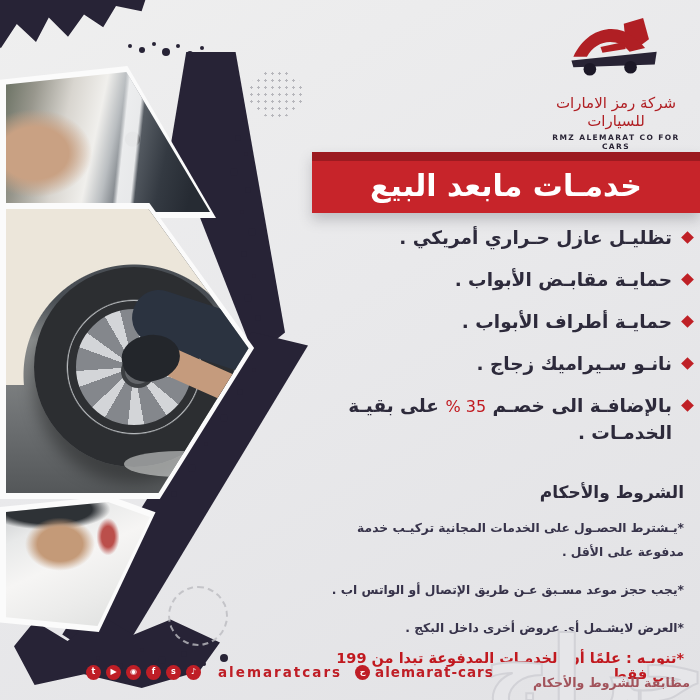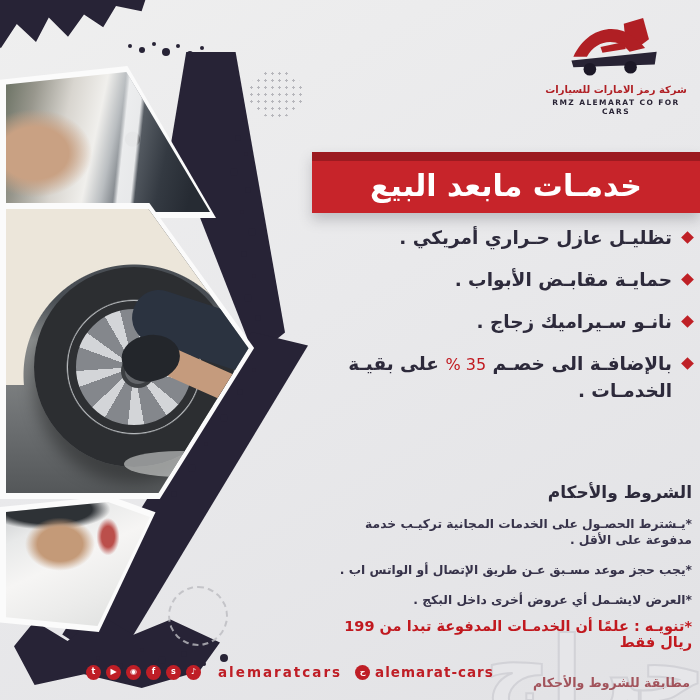--- a/index.html
+++ b/index.html
@@ -65,41 +65,41 @@
       linear-gradient(155deg,#c6c8ca 0%,#e8e9e9 22%,#f6f5f4 45%,#ececeb 68%,#dcdddc 100%);}
 
   
   .halftone{left:248px;top:70px;width:56px;height:48px;border-radius:50%;
     background-image:radial-gradient(#b6b6bb 1.3px,rgba(0,0,0,0) 1.4px);background-size:7px 7px;}
   .dotring{left:168px;top:586px;width:56px;height:56px;border-radius:50%;border:2px dashed #bcbcc1;opacity:.8;}
 
   
   .logo{left:540px;top:14px;width:152px;text-align:center;}
   .logo svg{display:block;margin:0 auto;}
-  .logo-ar{color:#b01f24;font-weight:bold;font-size:10px;margin-top:8px;}
+  .logo-ar{color:#b01f24;font-weight:normal;font-size:15px;margin-top:18px;}
   .logo-en{color:#2a2536;font-size:7.5px;letter-spacing:1.4px;font-weight:bold;margin-top:3px;}
 
   
   .banner{left:312px;top:152px;width:388px;height:61px;
     background:linear-gradient(180deg,#9c1a20 0 15%,#c7242a 15%);
     box-shadow:0 7px 12px rgba(60,60,70,.25);
     display:flex;align-items:center;justify-content:center;}
   .banner-text{color:#ffffff;font-size:30px;font-weight:bold;padding-top:6px;}
 
   
   .services{left:318px;top:224px;width:374px;direction:rtl;text-align:right;}
   .item{display:flex;direction:rtl;align-items:flex-start;margin-bottom:15px;}
   .diamond{width:9px;height:9px;background:#bf2026;transform:rotate(45deg);margin-top:9px;margin-left:11px;flex:0 0 auto;}
   .itxt{color:#2d2a3b;font-size:18.5px;font-weight:bold;line-height:27px;}
   .hl{color:#c1191f;font-size:16px;font-weight:normal;line-height:22px;}
 
   
-  .terms{left:322px;top:482px;width:370px;direction:rtl;}
+  .terms{left:314px;top:482px;width:370px;direction:rtl;}
   .terms-title{color:#2d2a3b;font-size:17px;font-weight:bold;margin-bottom:9px;}
-  .term{color:#37334a;font-size:12.3px;font-weight:bold;margin-bottom:10px;line-height:16px;margin-top:14px;}
+  .term{color:#37334a;font-size:12.3px;font-weight:bold;margin-bottom:10px;line-height:24px;margin-top:14px;}
   .notice{color:#c1191f;font-size:14.5px;font-weight:bold;margin-top:10px;}
 
   
   .watermark{right:-6px;bottom:-24px;font-size:92px;font-weight:bold;color:#e6e6e9;
     -webkit-text-stroke:2px #d2d2d7;letter-spacing:2px;direction:rtl;}
   .wm-caption{right:10px;bottom:10px;color:#a2545c;font-size:12.5px;font-weight:bold;direction:rtl;}
 
   
   .footer{left:86px;top:664px;display:flex;align-items:center;gap:5px;}
   .sicon{width:15px;height:15px;border-radius:50%;background:#bf1e26;color:#ffffff;
@@ -163,20 +163,24 @@
     <div class="item">
       <span class="diamond"></span>
       <div class="itxt">تظليـل عازل حـراري أمريكي .</div>
     </div>
     <div class="item">
       <span class="diamond"></span>
       <div class="itxt">حمايـة مقابـض الأبواب .</div>
     </div>
     <div class="item">
       <span class="diamond"></span>
+      <div class="itxt">حمايـة أطراف الأبواب .</div>
+    </div>
+    <div class="item">
+      <span class="diamond"></span>
       <div class="itxt">نانـو سـيراميك زجاج .</div>
     </div>
     <div class="item">
       <span class="diamond"></span>
       <div class="itxt">
         <span>بالإضافـة الى خصـم</span>
         <span class="hl">35 %</span>
         <span>على بقيـة الخدمـات .</span>
       </div>
     </div>

